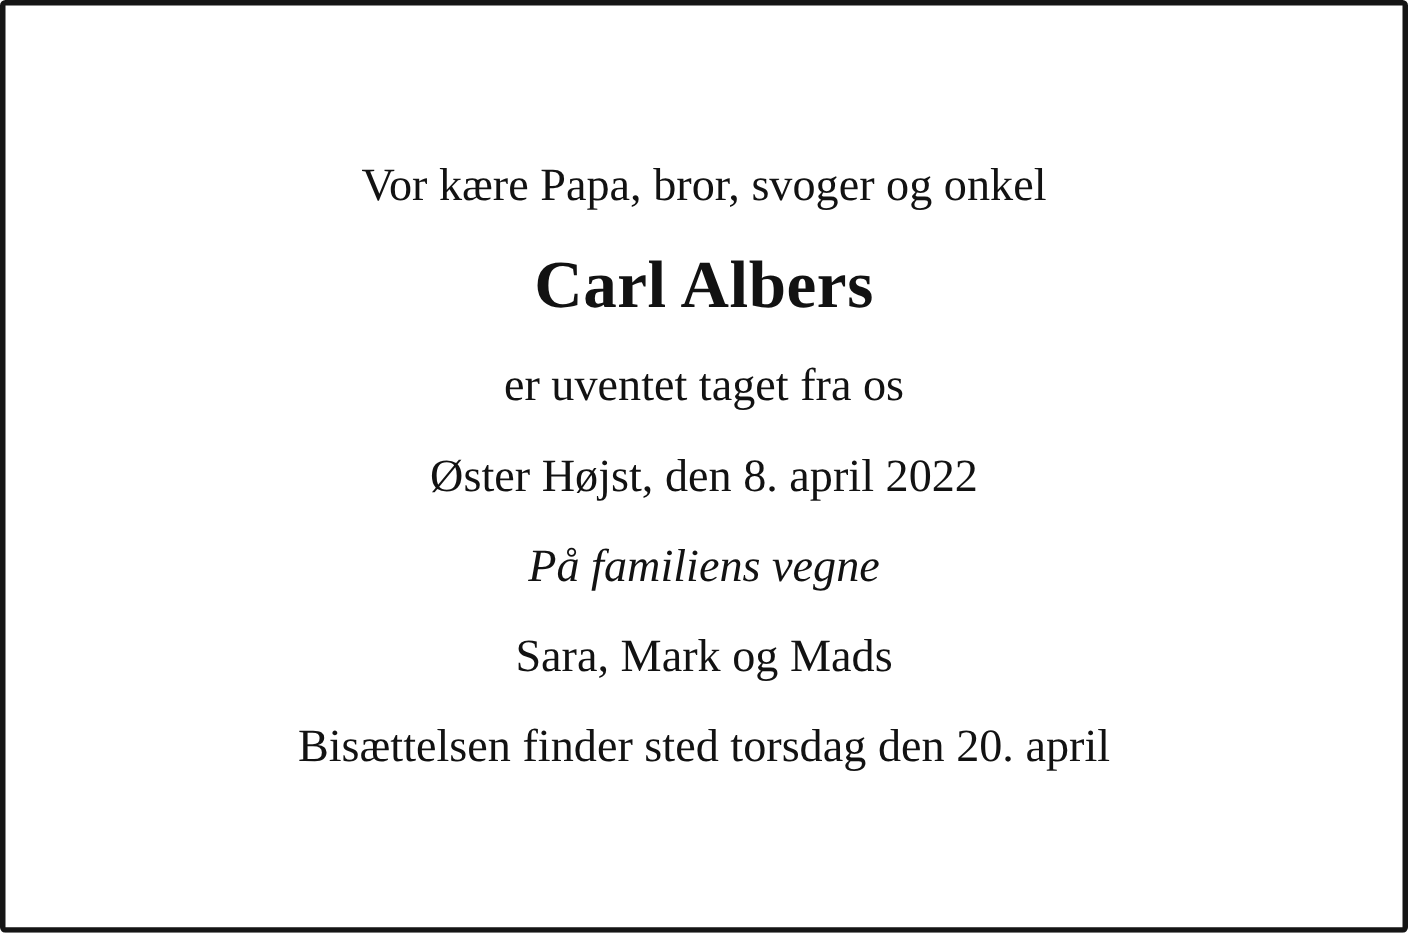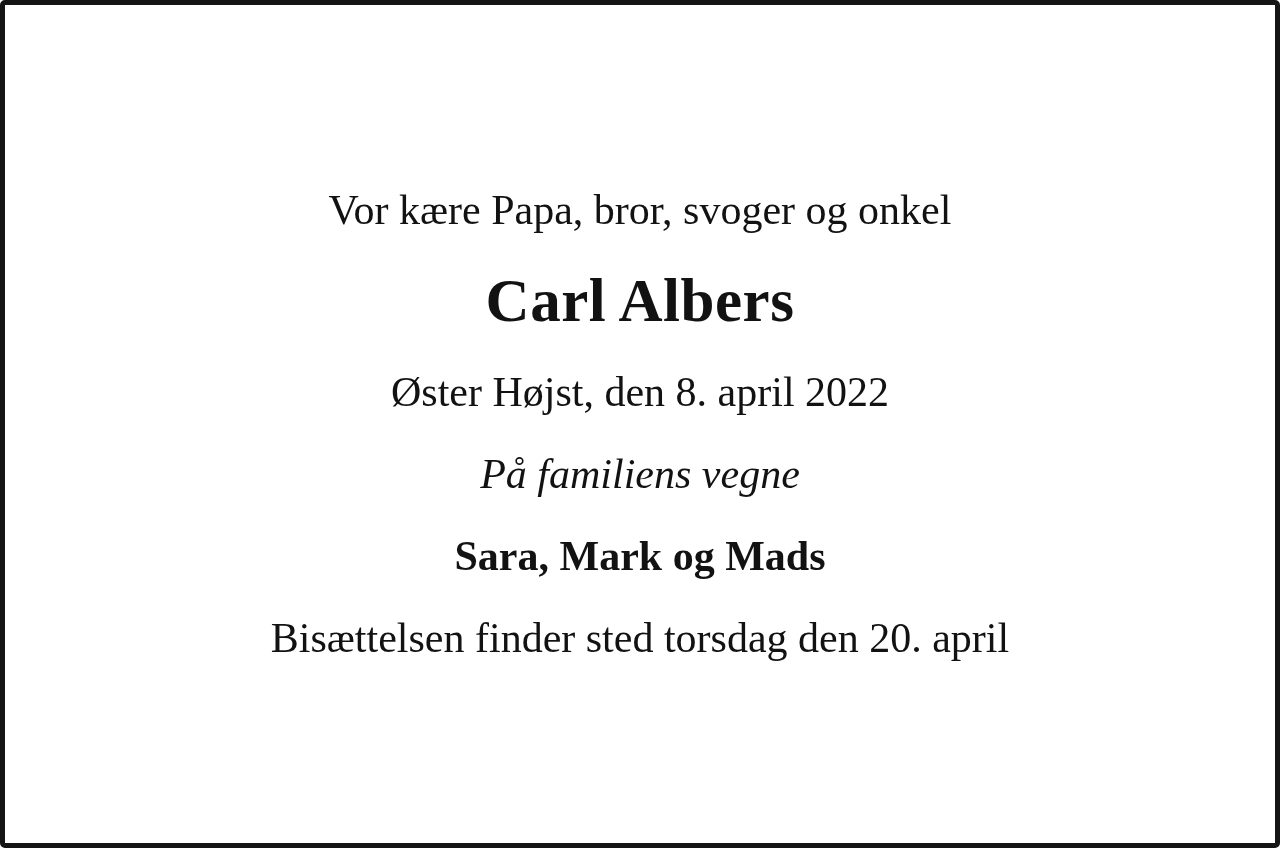--- a/index.html
+++ b/index.html
@@ -40,36 +40,37 @@
     line-height: 74px;
     font-weight: bold;
     letter-spacing: 0.5px;
     margin-bottom: 26px !important;
   }
   .italic {
     font-style: italic;
     text-align: center;
   }
   .bold {
-    font-weight: bold;
+    font-weight: normal;
   }
   .ceremony {
     margin-bottom: 0 !important;
   }
   .ceremony span {
     display: block;
   }
 </style>
 </head>
 <body>
 
 <div class="page">
   <div class="notice">
     <p class="line">Vor kære Papa, bror, svoger og onkel</p>
     <h1 class="name">Carl Albers</h1>
+    <p class="line">er uventet taget fra os</p>
     <p class="line">Øster Højst, den 8. april 2022</p>
     <p class="line italic">På familiens vegne</p>
     <p class="line bold">Sara, Mark og Mads</p>
     <p class="line ceremony">
       <span>Bisættelsen finder sted torsdag den 20. april</span>
     </p>
   </div>
 </div>
 
 </body></html>

